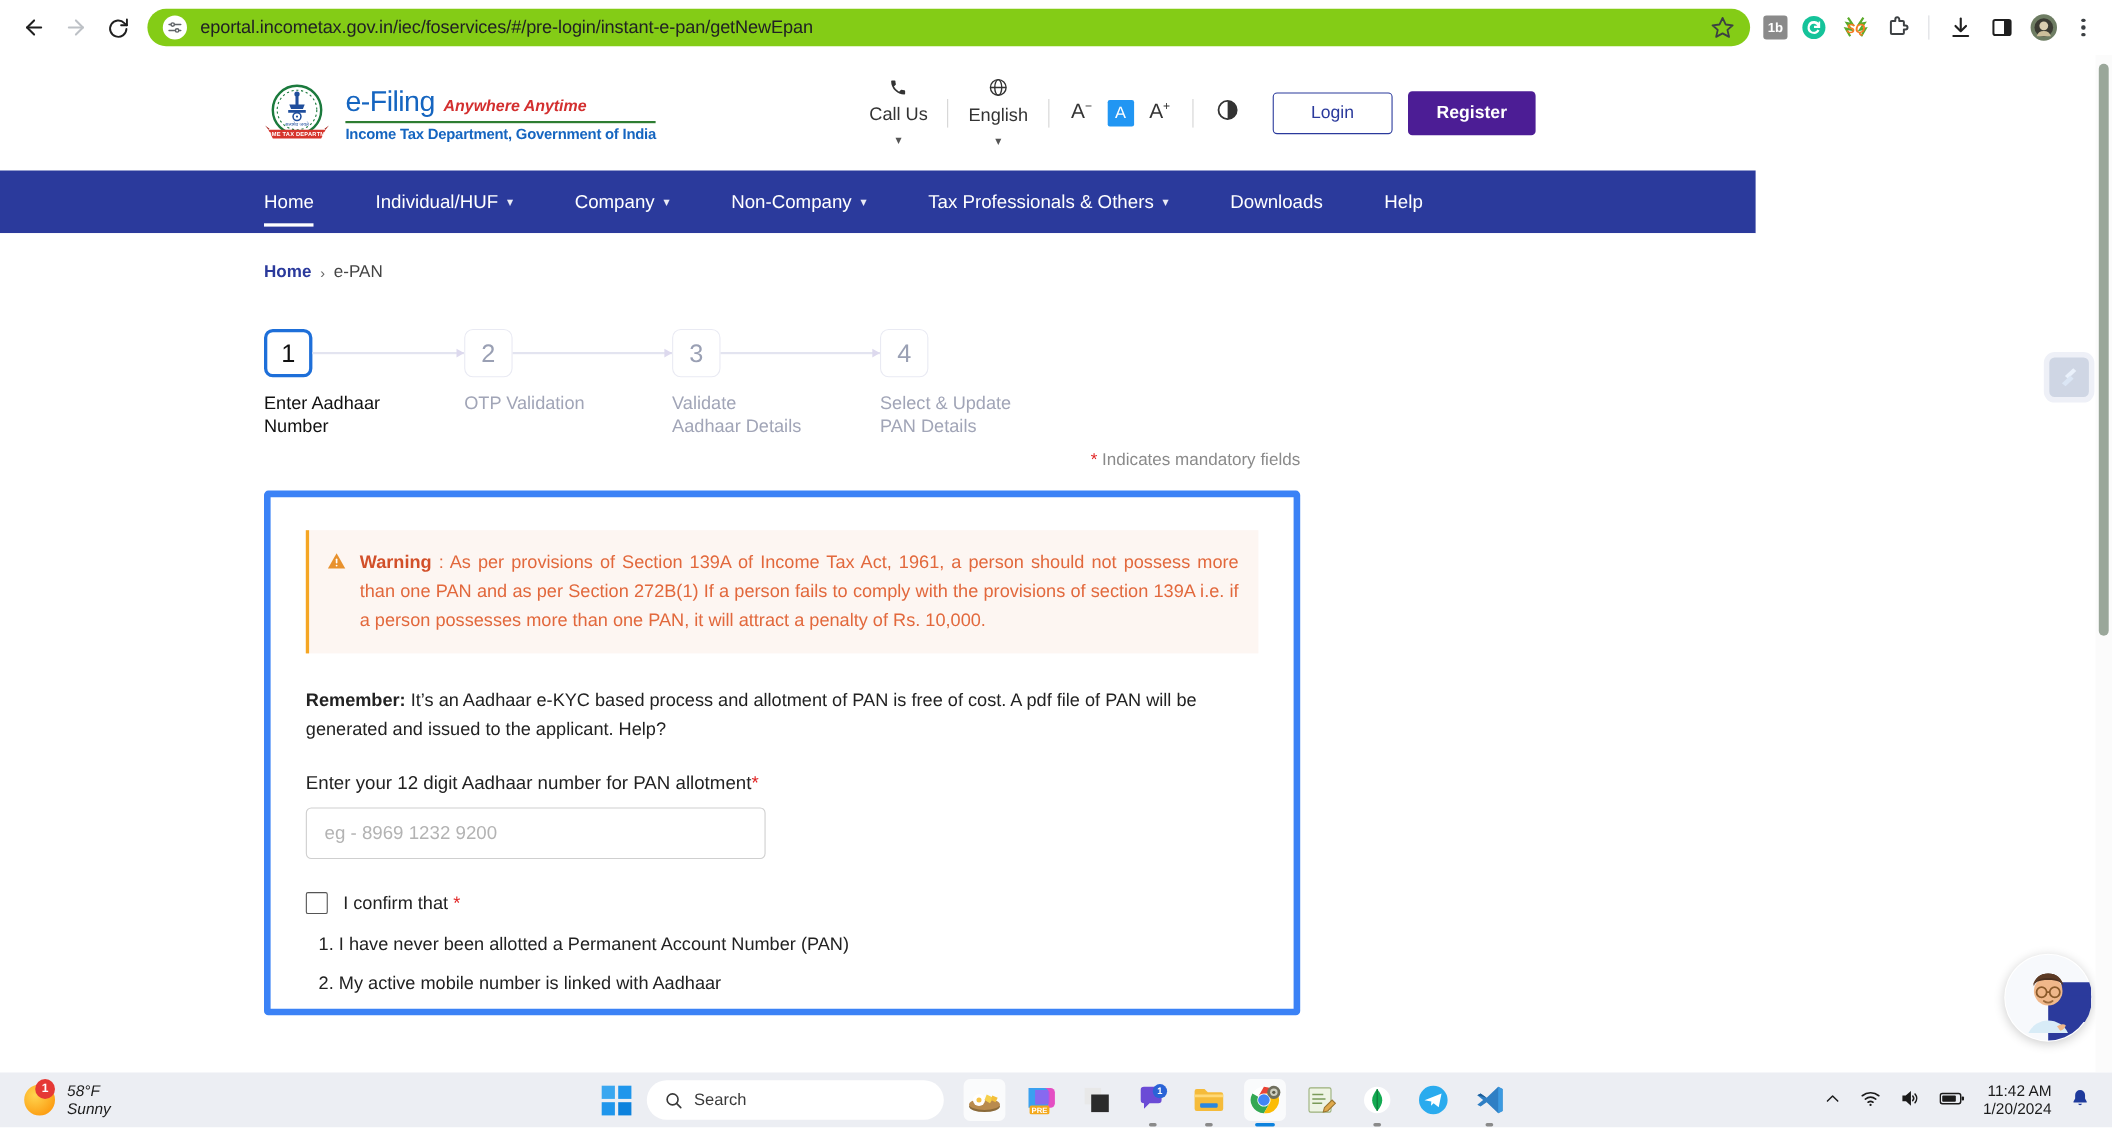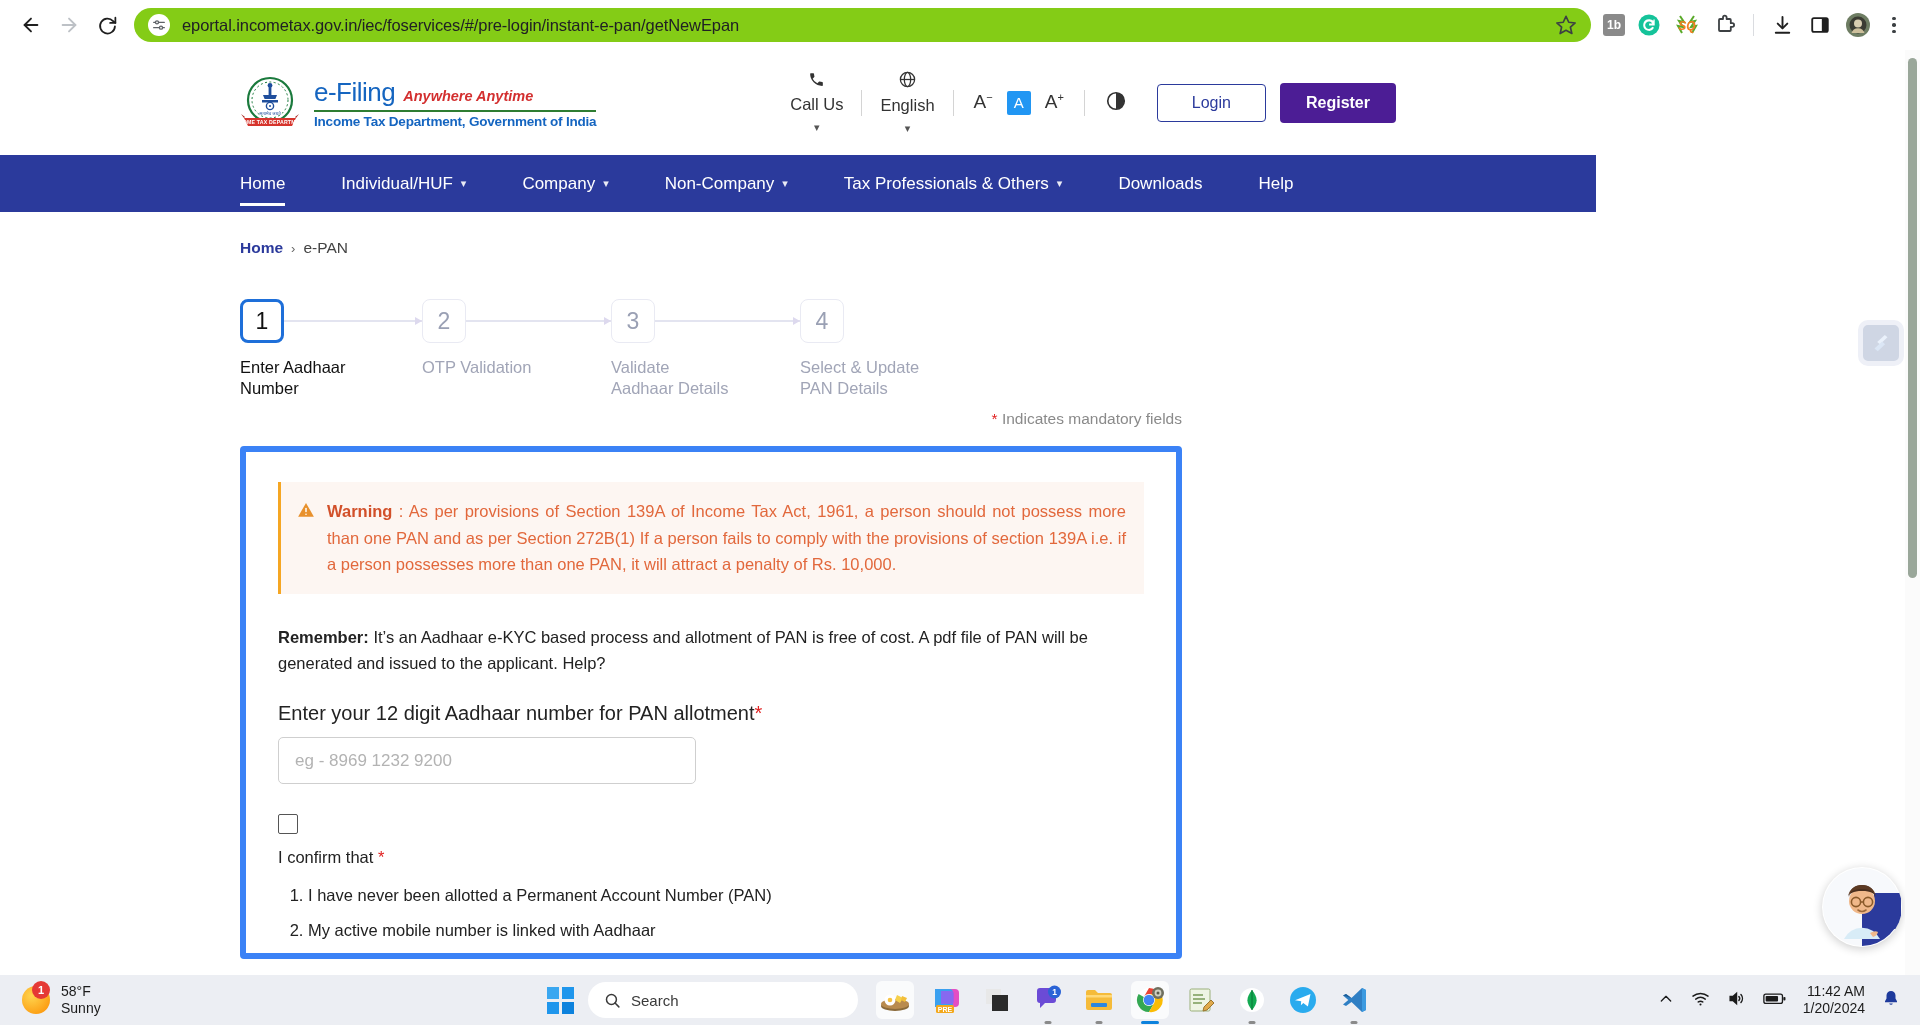--- a/index.html
+++ b/index.html
@@ -236,37 +236,37 @@
     text-align: justify;
   }
   .warn-text b { color: #d2502a; font-weight: 700; }
 
   .remember {
     margin-top: 30px; font-size: 16.5px; line-height: 1.58; color: #222;
   }
   .remember b { font-weight: 700; }
 
   .field-label {
-    margin-top: 26px; font-size: 20px; color: #222;
+    margin-top: 26px; font-size: 17px; color: #222;
   }
   .field-label .ast { color: #e02020; }
   .aadhaar-input {
     margin-top: 12px;
     width: 418px; height: 47px;
     border: 1px solid #cfcfcf;
     border-radius: 5px;
     padding: 0 16px;
     font-size: 17px;
     font-family: "Liberation Sans", sans-serif;
     color: #222;
     background: #fff;
   }
   .aadhaar-input::placeholder { color: #b3b3b3; }
 
-  .confirm-row { display: flex; gap: 14px; margin-top: 30px; flex-direction: column; }
+  .confirm-row { display: flex; align-items: center; gap: 14px; margin-top: 30px; }
   .cb {
     width: 20px; height: 20px; flex: none;
     border: 1.6px solid #555; border-radius: 2px; background: #fff;
   }
   .confirm-label { font-size: 16.5px; color: #222; }
   .confirm-label .ast { color: #e02020; }
 
   .confirm-list { margin-top: 16px; padding-left: 30px; }
   .confirm-list li {
     font-size: 16.5px; color: #222; line-height: 1.52; margin-bottom: 10px;
@@ -311,21 +311,21 @@
     width: 28px; height: 28px; border-radius: 50%;
     background: radial-gradient(circle at 35% 35%, #ffd54f, #fb8c00);
     position: relative;
   }
   .weather-badge {
     position: absolute; top: -5px; left: 10px;
     width: 18px; height: 18px; border-radius: 50%;
     background: #e53935; color: #fff; font-size: 11px; font-weight: 700;
     display: flex; align-items: center; justify-content: center;
   }
-  .weather-txt { font-size: 14px; color: #1b1b1b; line-height: 1.25; }
+  .weather-txt { font-size: 14px; color: #1b1b1b; line-height: 1.25; font-style: italic; }
 
   .tb-center {
     position: absolute; left: 50%; transform: translateX(-50%);
     display: flex; align-items: center; gap: 14px;
   }
   .win-logo { display: grid; grid-template-columns: 12px 12px; grid-template-rows: 12px 12px; gap: 3px; }
   .win-logo i { display: block; background: #0f8ce9; }
   .win-logo i:nth-child(1){background:#3aa7f0}
   .win-logo i:nth-child(2){background:#1f96ec}
   .win-logo i:nth-child(3){background:#1f96ec}

